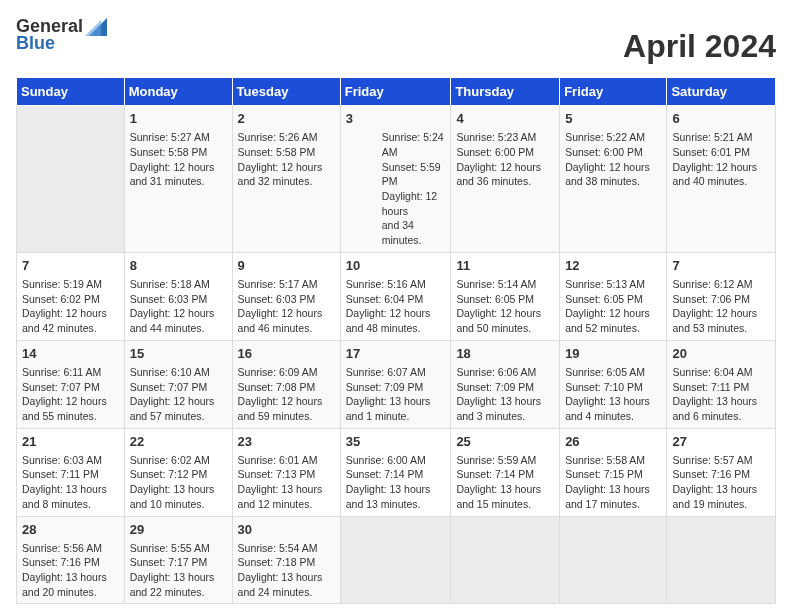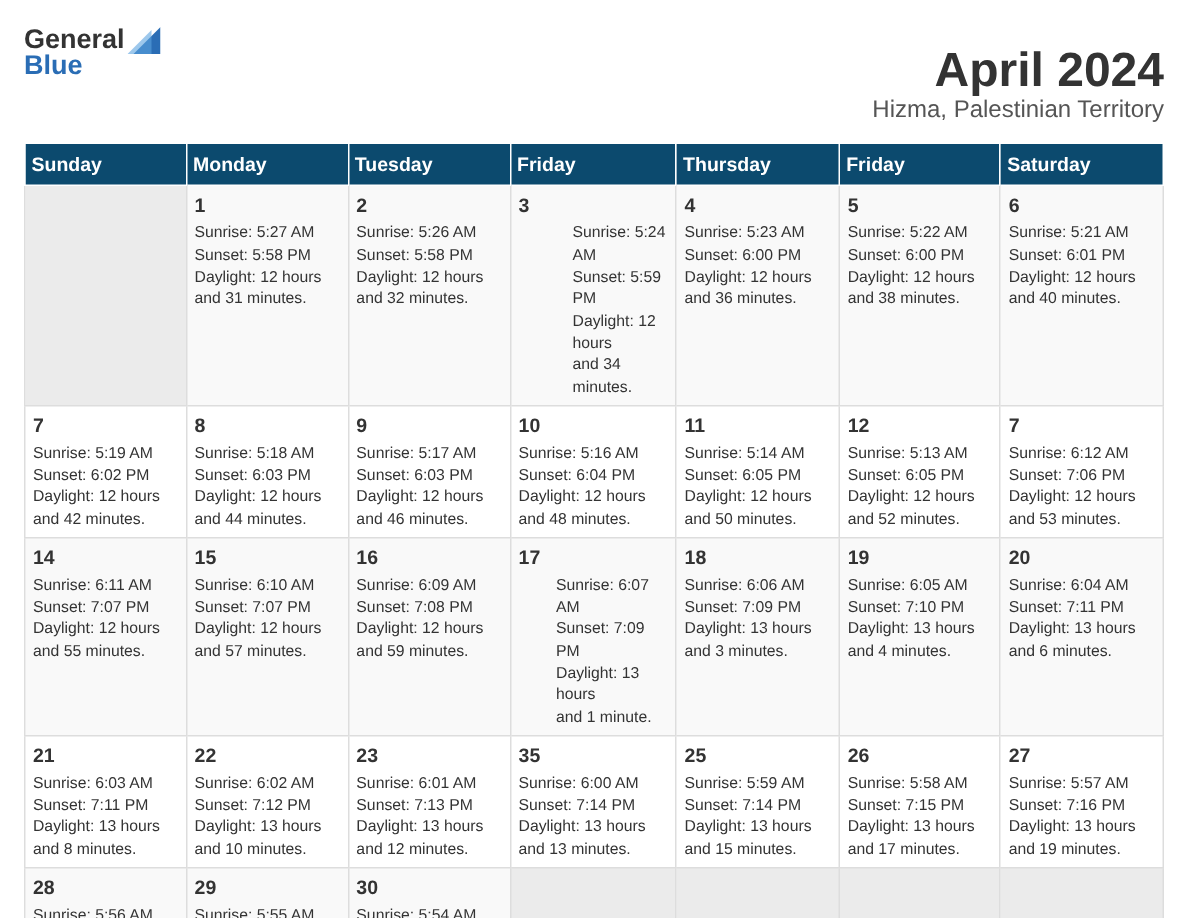--- a/index.html
+++ b/index.html
@@ -33,21 +33,21 @@
     .location-title {
       font-size: 16px;
       color: #555;
     }
     table {
       width: 100%;
       border-collapse: collapse;
       font-size: 11px;
     }
     thead tr th {
-      background-color: #0c4a6e;
+      background-color: #1d4ed8;
       color: #fff;
       padding: 6px 4px;
       text-align: left;
       font-size: 13px;
       border: 1px solid #fff;
     }
     tbody tr td {
       vertical-align: top;
       padding: 4px 5px;
       border: 1px solid #ddd;
@@ -86,21 +86,20 @@
       <span style="font-size:18px;font-weight:bold;color:#333;">General</span>
       <svg width="22" height="18" viewBox="0 0 22 18" style="margin-left:2px;">
         <polygon points="4,18 22,0 22,18" fill="#2a6db5"></polygon>
         <polygon points="0,18 16,2 16,18" fill="#5ba3e0" opacity="0.6"></polygon>
       </svg>
     </div>
     <span style="font-size:18px;font-weight:bold;color:#2a6db5;margin-top:-4px;">Blue</span>
   </div>
   <div class="title-area">
     <div class="month-title">April 2024</div>
-    <div class="location-title">Hizma, Palestinian Territory</div>
   </div>
 </div>
 
 <table>
   <thead>
     <tr>
     <th>Sunday</th>
         <th>Monday</th>
         <th>Tuesday</th>
         <th>Friday</th>
@@ -223,21 +222,21 @@
         </td>
         <td>
           <span class="day-num">16</span>
           <div class="day-info" style="white-space: pre-line;">Sunrise: 6:09 AM
 Sunset: 7:08 PM
 Daylight: 12 hours
 and 59 minutes.</div>
         </td>
         <td>
           <span class="day-num">17</span>
-          <div class="day-info" style="white-space: pre-line; margin-left: 25px;">Sunrise: 6:07 AM
+          <div class="day-info" style="white-space: pre-line;">Sunrise: 6:07 AM
 Sunset: 7:09 PM
 Daylight: 13 hours
 and 1 minute.</div>
         </td>
         <td>
           <span class="day-num">18</span>
           <div class="day-info" style="white-space: pre-line;">Sunrise: 6:06 AM
 Sunset: 7:09 PM
 Daylight: 13 hours
 and 3 minutes.</div>

